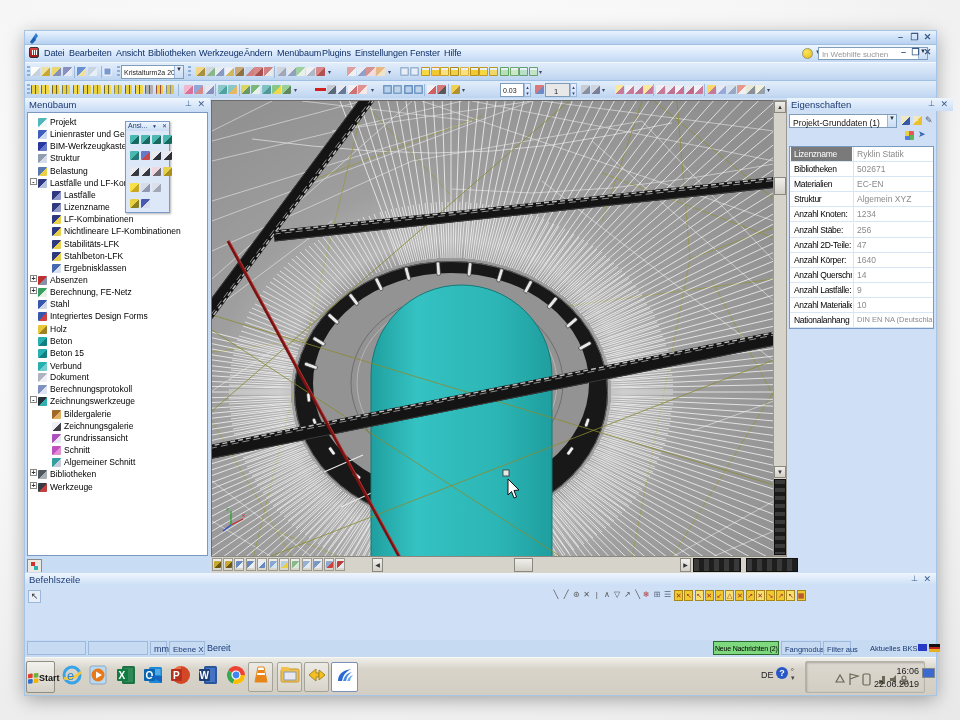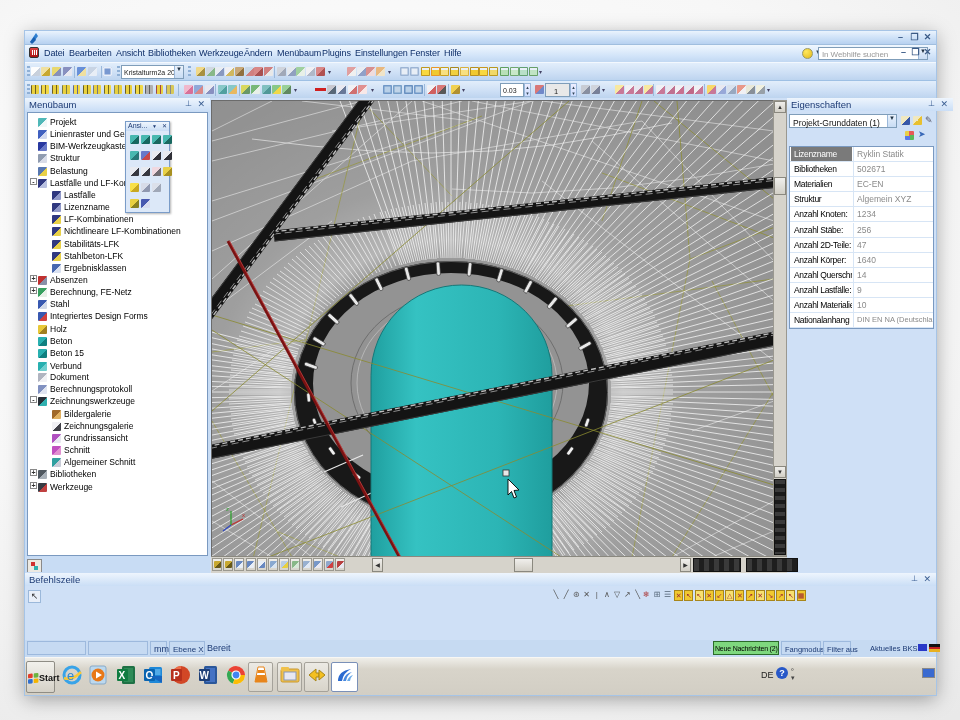--- a/index.html
+++ b/index.html
@@ -1187,14 +1187,27 @@
       <svg class="tkico" style="left:310px" width="20" height="20">
         <g fill="#2a6ad0">
           <path d="M3,16 Q3,6 16,4 Q8,8 7,16 Z"></path>
           <path d="M8,16 Q10,8 17,7 Q12,10 11,16 Z" fill="#4a8ae0"></path>
           <path d="M12,16 Q14,11 18,10 Q15,13 15,16 Z" fill="#6aaae8"></path>
         </g>
       </svg>
       <div class="abs" style="left:736px;top:12px;font-size:9px;color:#222">DE</div>
       <div class="abs" style="left:751px;top:9px;width:12px;height:12px;border-radius:50%;background:#2858c8;color:#fff;font-size:9px;text-align:center;line-height:12px;font-weight:bold">?</div>
       <div class="abs" style="left:766px;top:9px;font-size:7px;color:#444">º<br>▾</div>
+      <div id="tray">
+        <svg style="position:absolute;left:26px;top:8px" width="76" height="18">
+          <path d="M4,12 L8,5 L12,12 Z" fill="none" stroke="#6a6858" stroke-width="1.2"></path>
+          <path d="M18,15 L18,4 L26,6 L18,9" fill="none" stroke="#6a6858" stroke-width="1.2"></path>
+          <rect x="31" y="4" width="7" height="11" rx="1.5" fill="none" stroke="#6a6858" stroke-width="1.2"></rect>
+          <path d="M44,14 L47,14 L47,10 L50,10 L50,6 L53,6 L53,14 Z" fill="#6a6858"></path>
+          <path d="M58,8 L61,8 L64,5 L64,14 L61,11 L58,11 Z" fill="#6a6858"></path>
+          <circle cx="72" cy="8" r="2" fill="none" stroke="#6a6858" stroke-width="1.1"></circle>
+          <circle cx="70" cy="12" r="2" fill="none" stroke="#6a6858" stroke-width="1.1"></circle>
+          <circle cx="74" cy="12" r="2" fill="none" stroke="#6a6858" stroke-width="1.1"></circle>
+        </svg>
+        <div id="clock">16:06<br>22.06.2019</div>
+      </div>
       <div class="abs" style="left:897px;top:10px;width:13px;height:10px;background:#3a6ad0;border:1px solid #888"></div>
     </div>
   </div>
 </body></html>

